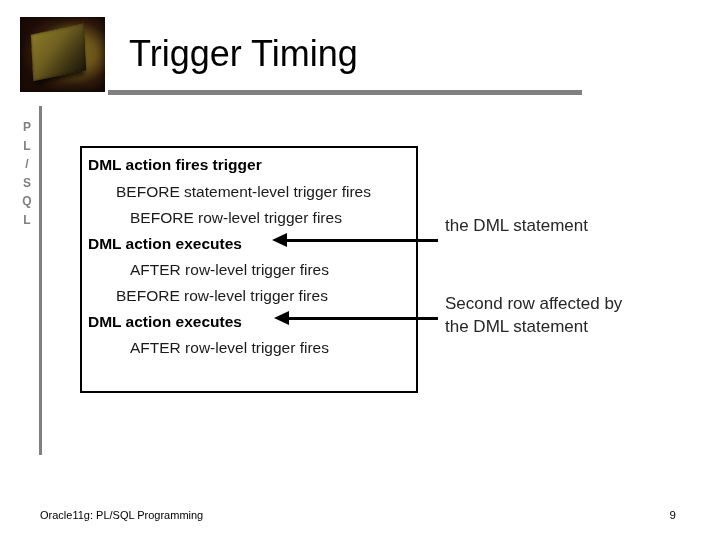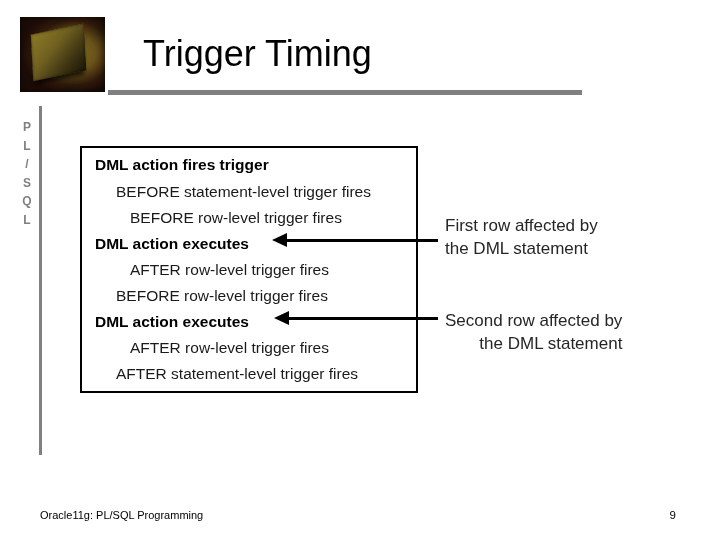--- a/index.html
+++ b/index.html
@@ -46,21 +46,20 @@
   #page-title {
     position: absolute;
     left: 129px;
     top: 36px;
     font-size: 36px;
     font-weight: 400;
     color: #000000;
     letter-spacing: 0px;
     white-space: nowrap;
     line-height: 1;
-    margin-left: 14px;
   }
   #title-rule {
     position: absolute;
     left: 108px;
     top: 90px;
     width: 474px;
     height: 5px;
     background: #808080;
   }
 
@@ -104,21 +103,21 @@
     box-sizing: border-box;
     white-space: nowrap;
     font-size: 15.5px;
     color: #1a1a1a;
     line-height: 1;
   }
   .flow-line.bold {
     font-weight: bold;
     color: #000000;
   }
-  .ind0 { padding-left: 13px; }
+  .ind0 { padding-left: 6px; }
   .ind1 { padding-left: 34px; }
   .ind2 { padding-left: 48px; }
 
   
   .callout-arrow {
     position: absolute;
     height: 3px;
     background: #000000;
   }
   .callout-arrow::before {
@@ -182,32 +181,30 @@
 
   <div id="diagram-box">
     <div class="flow-line bold ind0" style="top:9px;">DML action fires trigger</div>
     <div class="flow-line ind1" style="top:36px;">BEFORE statement-level trigger fires</div>
     <div class="flow-line ind2" style="top:62px;">BEFORE row-level trigger fires</div>
     <div class="flow-line bold ind0" style="top:88px;">DML action executes</div>
     <div class="flow-line ind2" style="top:114px;">AFTER row-level trigger fires</div>
     <div class="flow-line ind1" style="top:140px;">BEFORE row-level trigger fires</div>
     <div class="flow-line bold ind0" style="top:166px;">DML action executes</div>
     <div class="flow-line ind2" style="top:192px;">AFTER row-level trigger fires</div>
-    <div class="flow-line ind1" style="top:218px;">AFTER statement-level trigger fires</div>
   </div>
 
   <div class="callout-arrow" style="left:286px; top:239px; width:152px;"></div>
   <div class="callout-arrow" style="left:288px; top:317px; width:150px;"></div>
 
   <div class="annotation" style="left:445px; top:214px;">
-    <div>First row affected by</div>
     <div>the DML statement</div>
   </div>
 
-  <div class="annotation" style="left:445px; top:309px;text-align:right;">
+  <div class="annotation" style="left:445px; top:292px;">
     <div>Second row affected by</div>
     <div>the DML statement</div>
   </div>
 
   <div id="footer-text">Oracle11g: PL/SQL Programming</div>
   <div id="footer-page">9</div>
 
 </div>
 
 </body></html>

